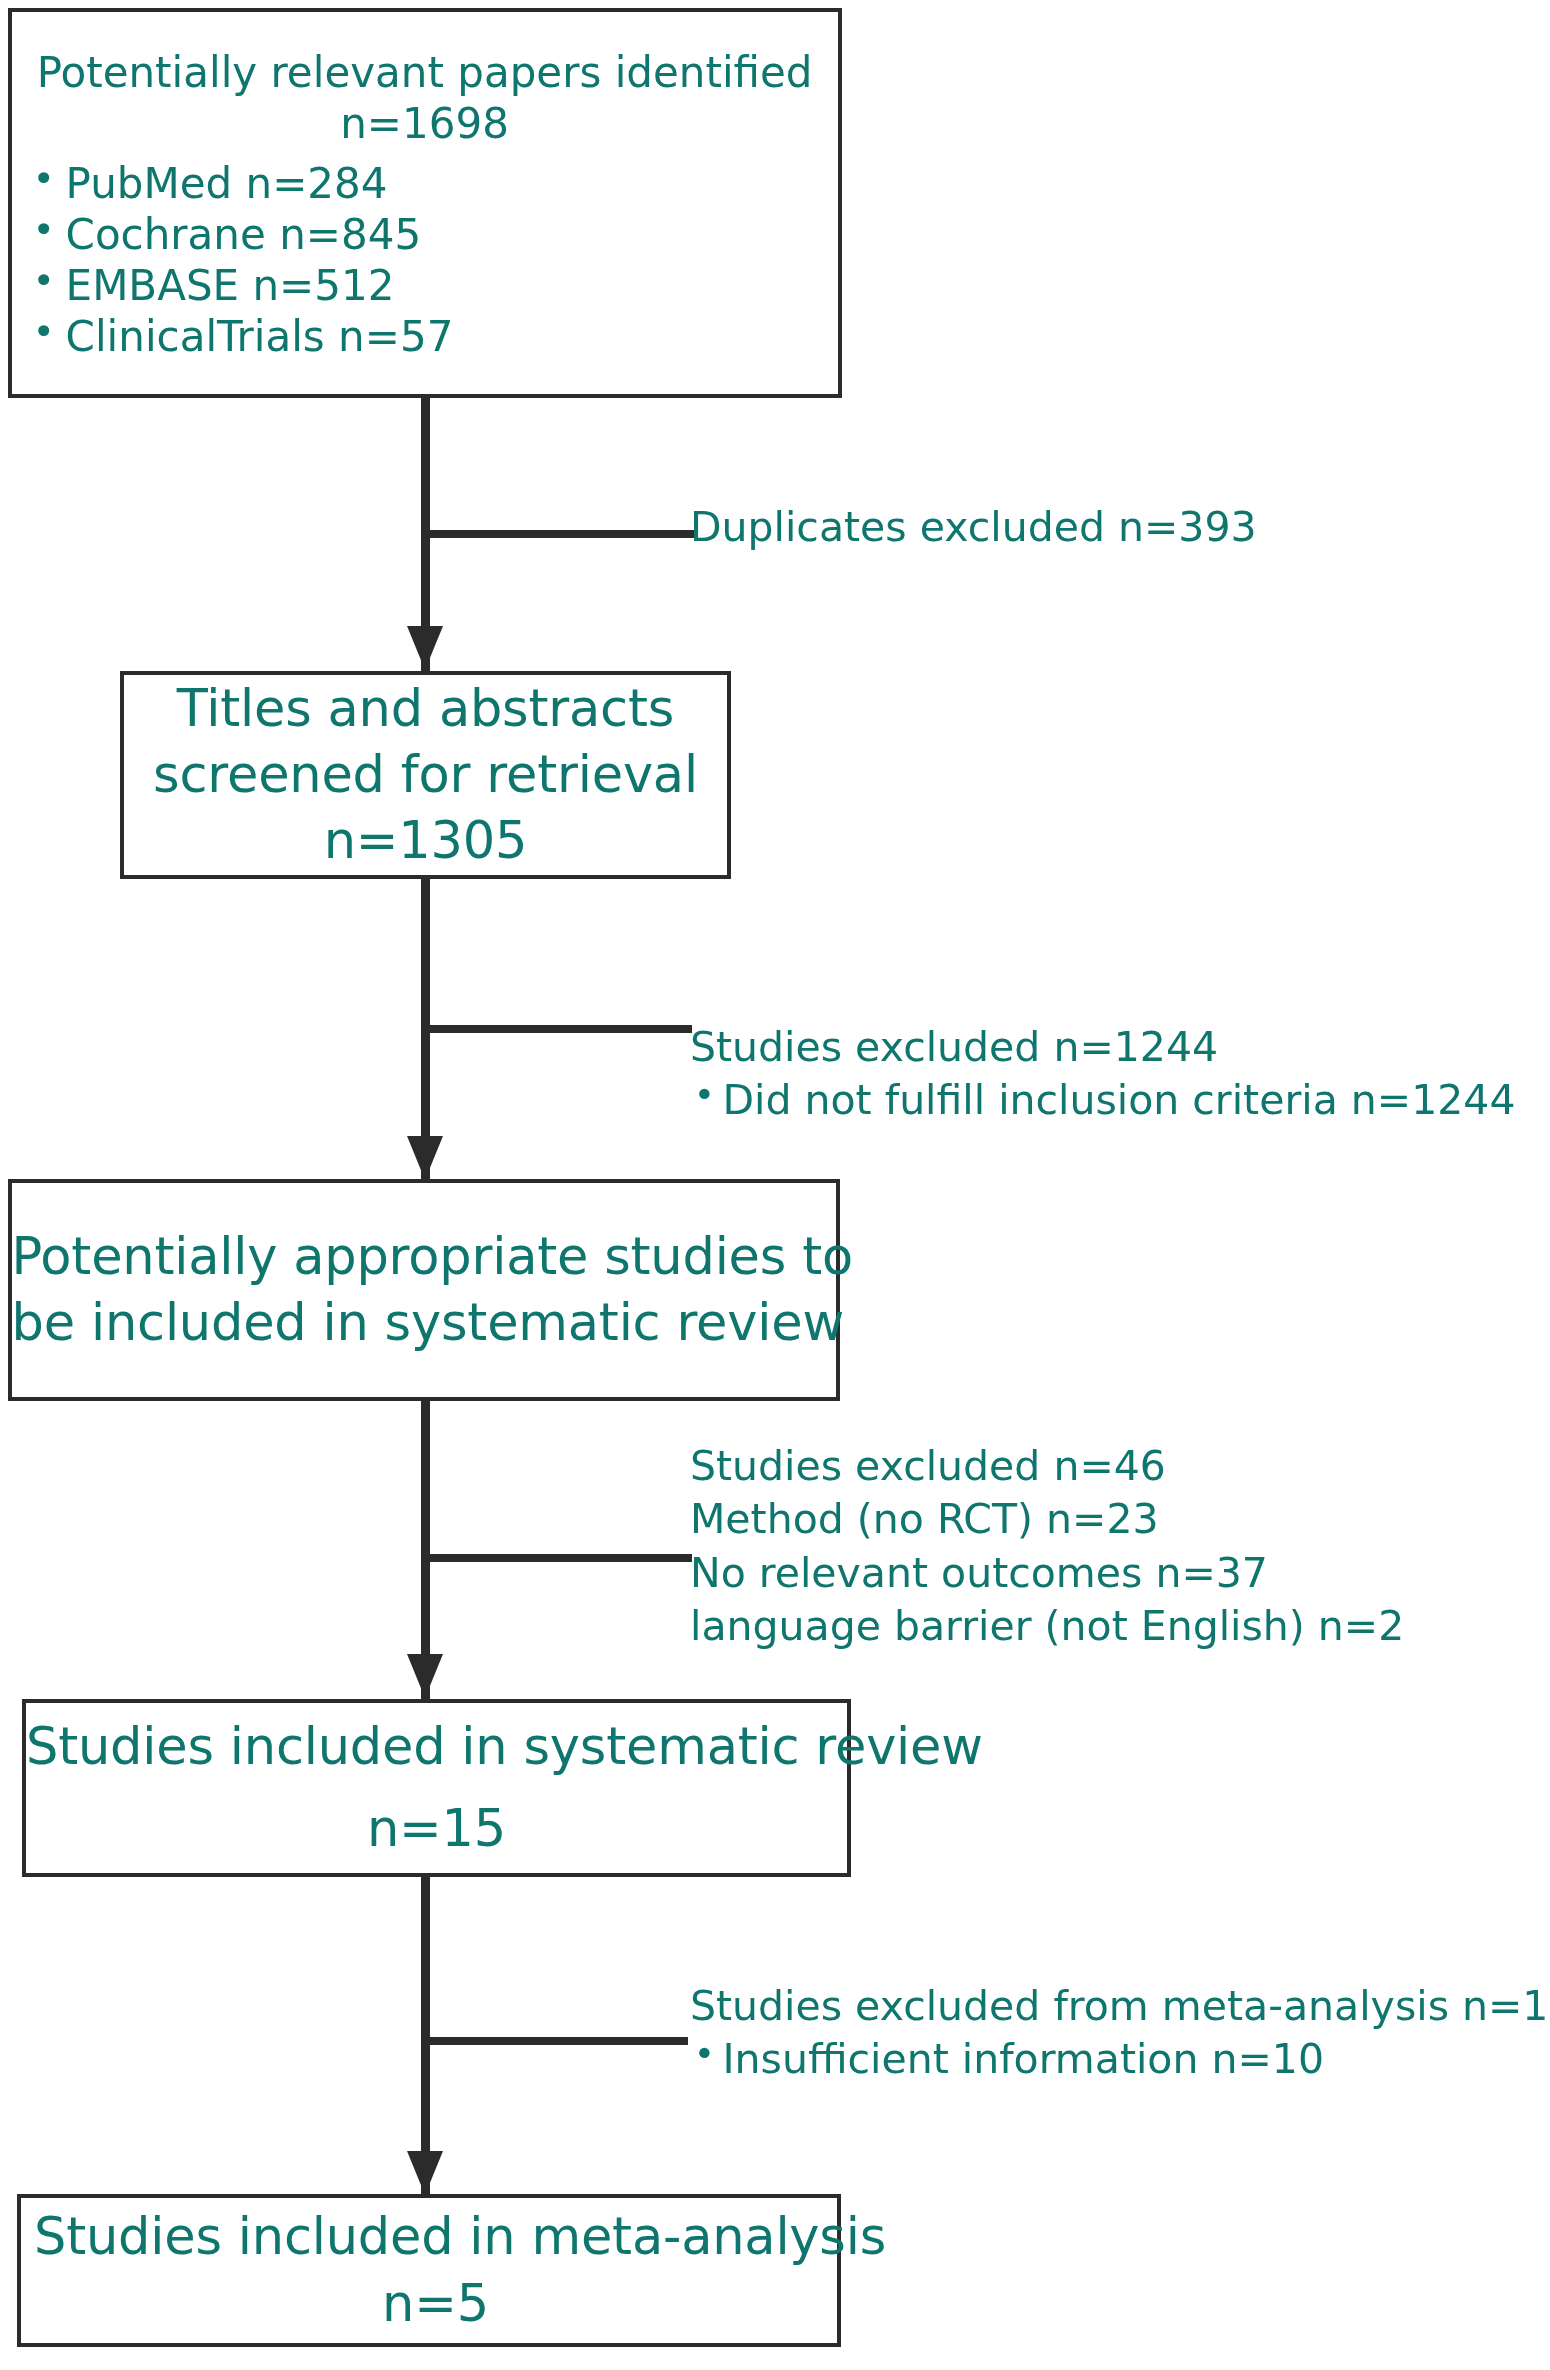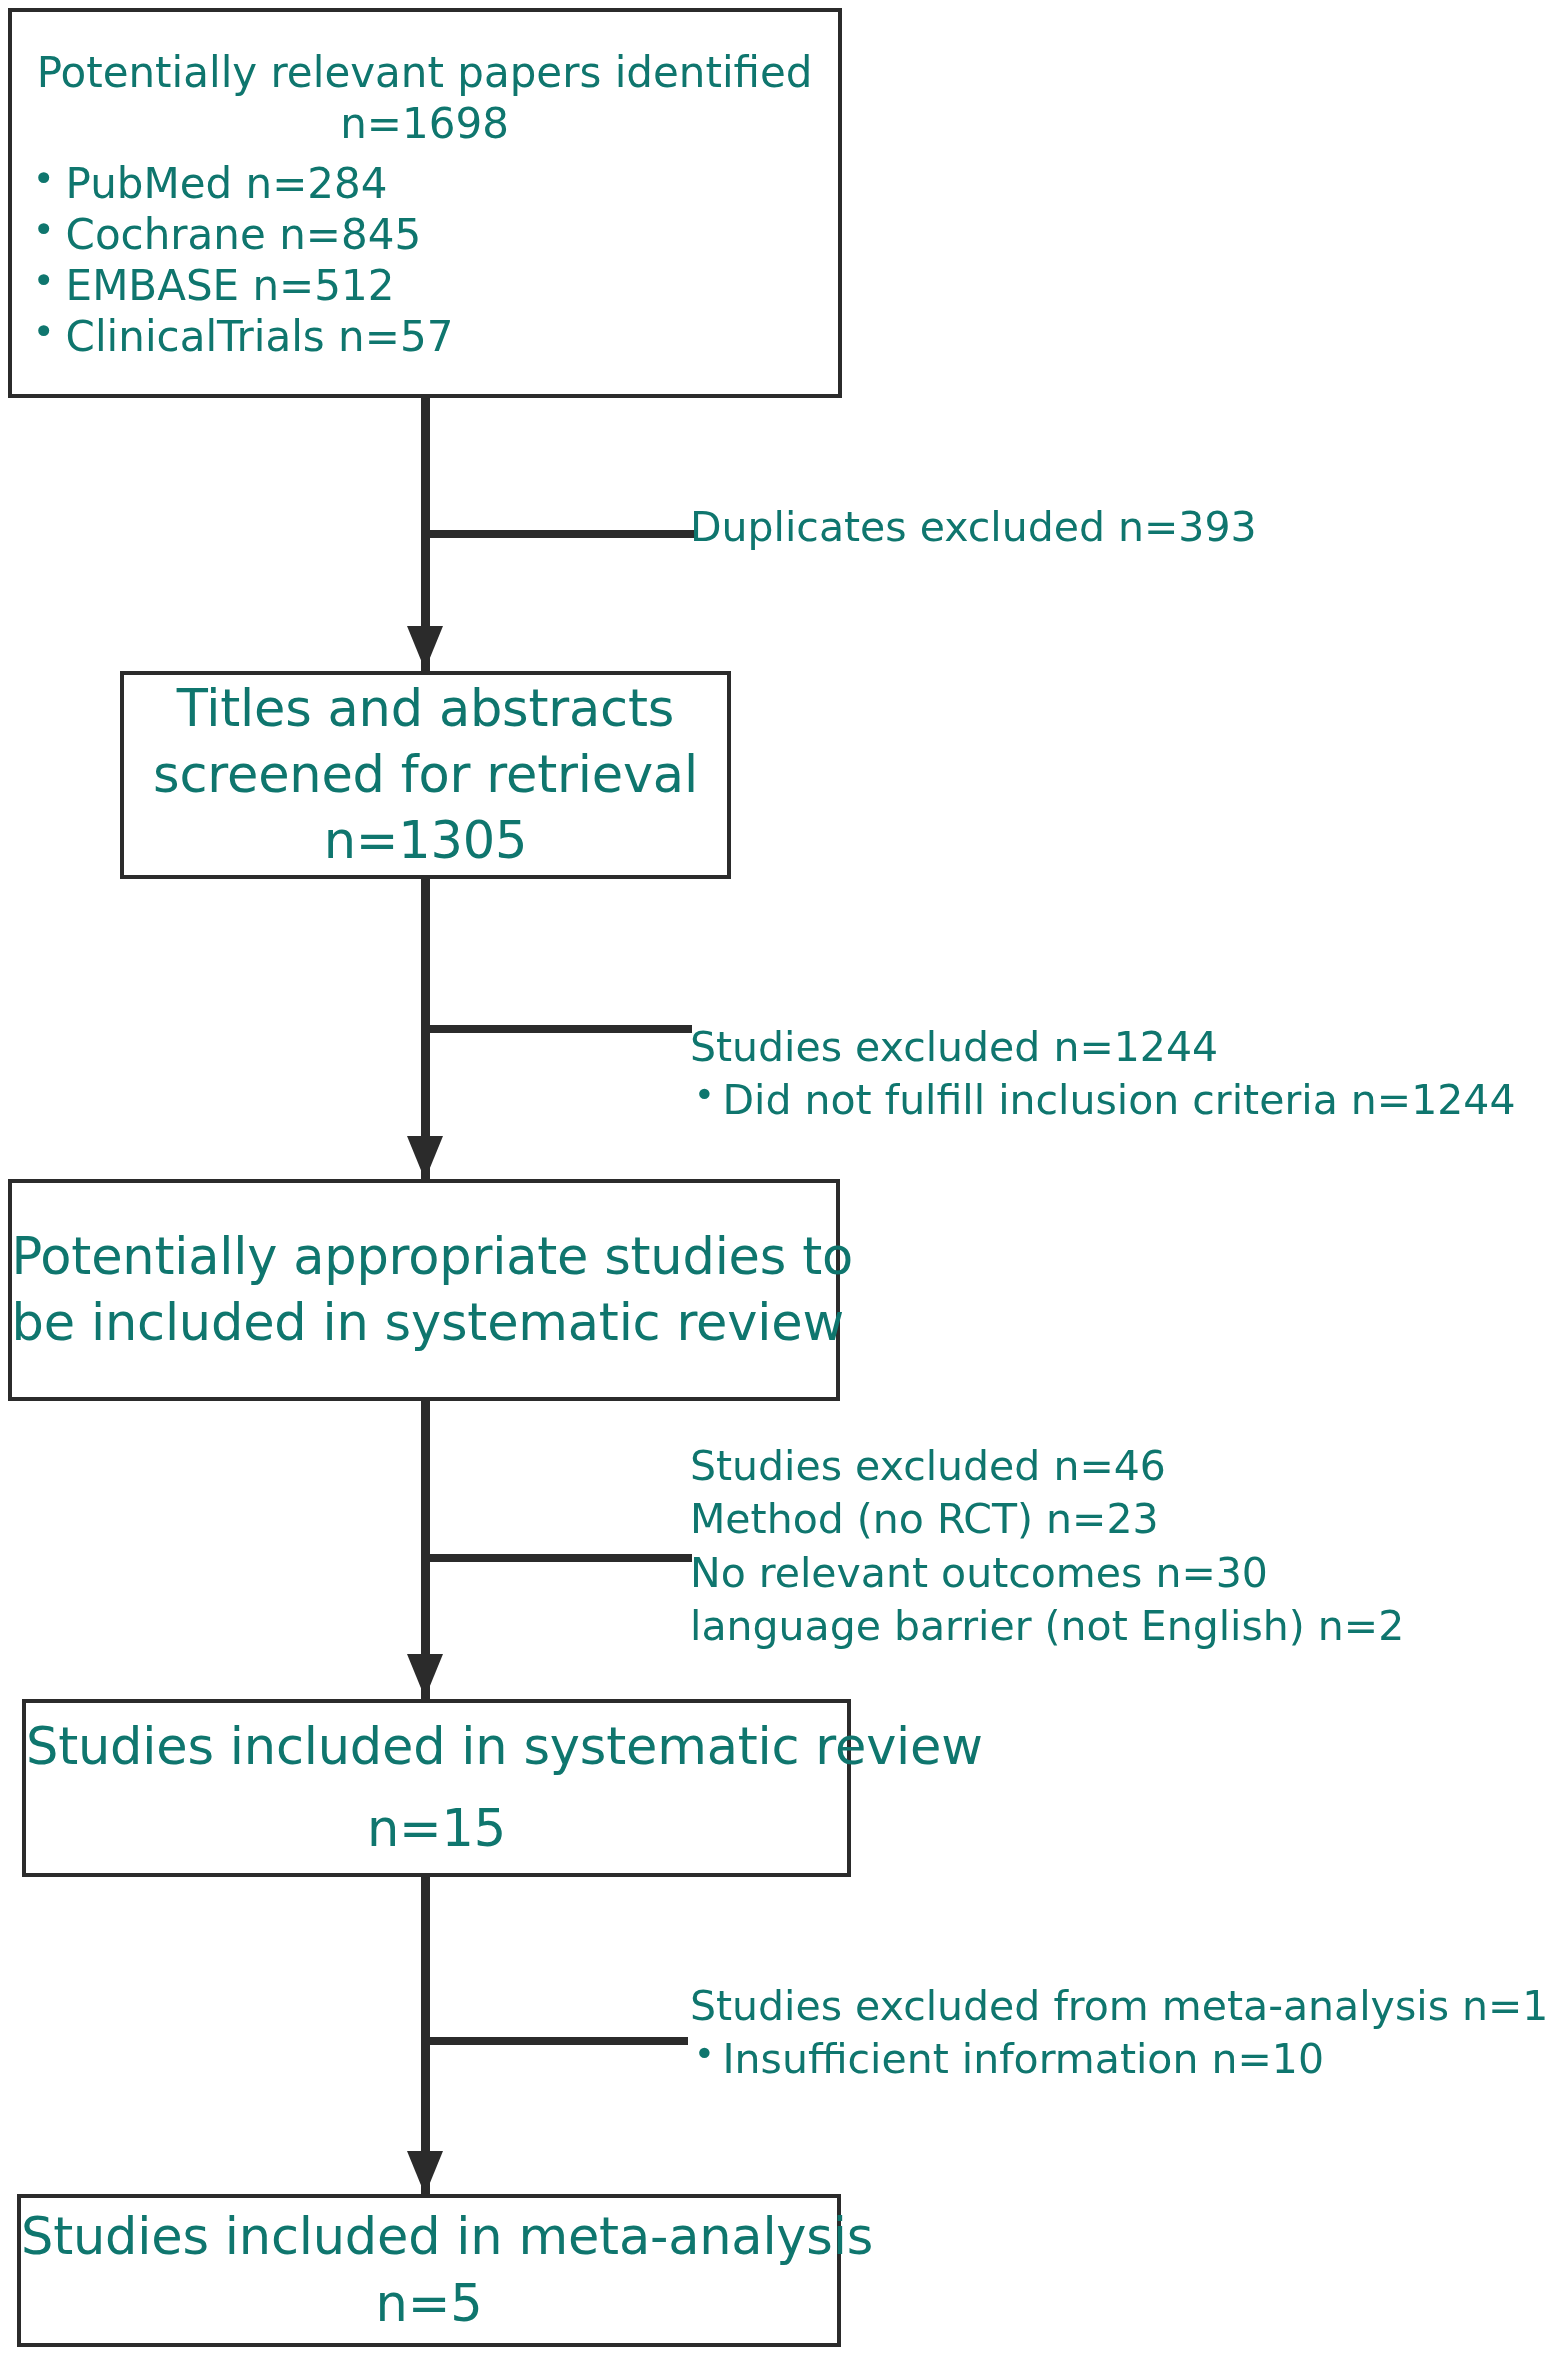--- a/index.html
+++ b/index.html
@@ -61,21 +61,21 @@
     content: "\2022";
     position: absolute;
     left: 21px;
     top: -1.9px;
     font-size: 38px;
   }
 
   #box-screened       { left: 120px; top: 671px;  width: 611px; height: 208px; }
   #box-appropriate    { left: 7.6px;   top: 1179px; width: 832px; height: 222px; }
   #box-included-sr    { left: 22px;  top: 1699px; width: 829px; height: 178px; gap: 16px; }
-  #box-included-ma    { left: 17px;  top: 2194px; width: 824px; height: 153px; }
+  #box-included-ma    { left: 17px;  top: 2194px; width: 824px; height: 153px; padding-left: 13px; }
 
   
   .vline {
     position: absolute;
     width: 8.6px;
     background: #2b2b2b;
     left: 421px;
   }
   .arrowhead {
     position: absolute;
@@ -183,21 +183,21 @@
     <div class="line">be included in systematic review</div>
   </div>
 
   <div class="vline" id="v3"></div>
   <div class="branch" id="b3"></div>
   <div class="arrowhead" id="a3"></div>
 
   <div class="side-label" id="label-eligible">
     <span class="row">Studies excluded  n=46</span>
     <span class="row">Method (no RCT)  n=23</span>
-    <span class="row">No relevant outcomes  n=30</span>
+    <span class="row">No relevant outcomes  n=37</span>
     <span class="row">language barrier (not English)  n=2</span>
   </div>
 
   <div class="box centered" id="box-included-sr">
     <div class="line">Studies included in systematic review</div>
     <div class="line">n=15</div>
   </div>
 
   <div class="vline" id="v4"></div>
   <div class="branch" id="b4"></div>

